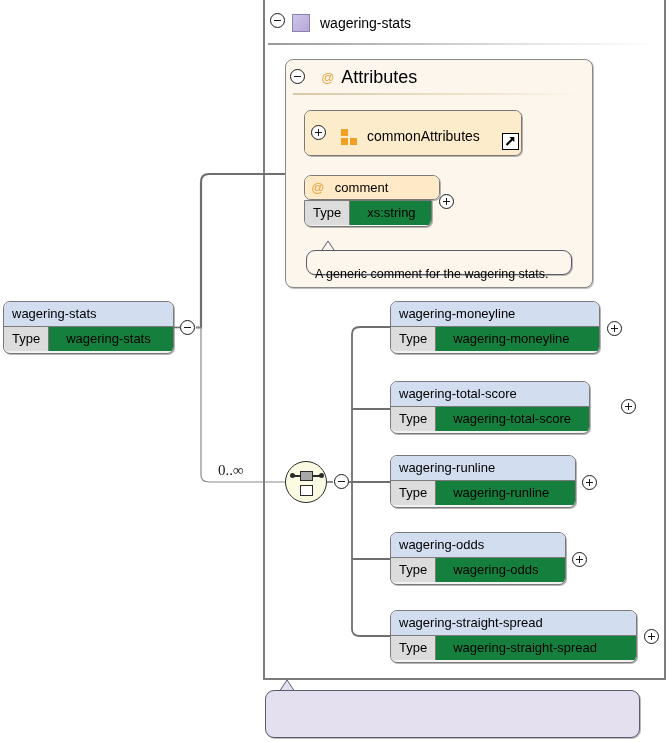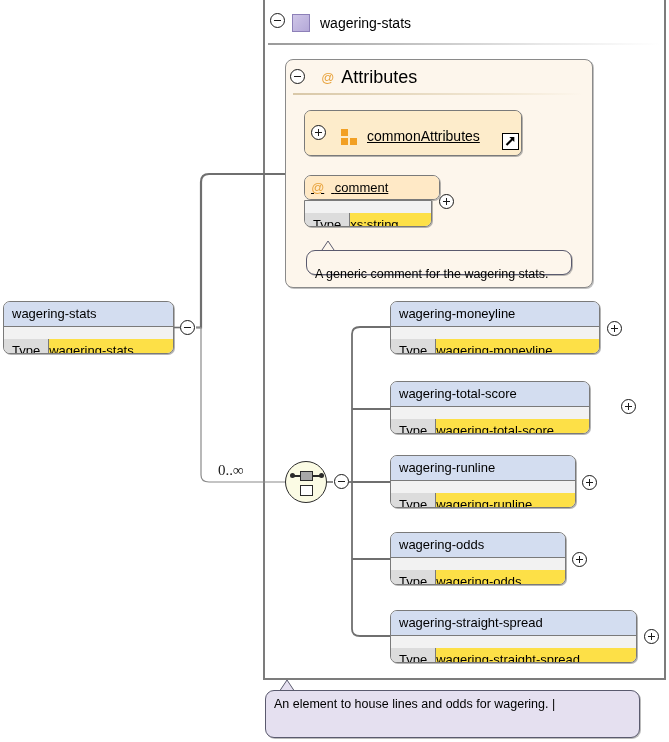--- a/index.html
+++ b/index.html
@@ -12,38 +12,38 @@
   
   .node{
     position:absolute;border:1px solid #7a7a7a;border-radius:7px;
     box-sizing:border-box;overflow:hidden;background:#f2f2f2;
     box-shadow:1px 1px 0 rgba(120,120,120,.55);
   }
   .node .nhead{
     background:#d3ddf0;border-bottom:1px solid #7a7a7a;
     padding:3px 8px 4px 8px;white-space:nowrap;line-height:17px;
   }
-  .node .nrow{display:flex;line-height:17px;margin-top:12px;}
+  .node .nrow{display:flex;line-height:17px;}
   .node .ncellk{
     background:#dcdcdc;border-right:1px solid #7a7a7a;
     padding:3px 8px 4px 8px;white-space:nowrap;
   }
   .node .ncellv{
-    background:#fde047;padding:3px 8px 4px 0;white-space:nowrap;flex:1;
+    background:#15803d;padding:3px 8px 4px 17px;white-space:nowrap;flex:1;
   }
 
   
   .attrnode{
     position:absolute;border:1px solid #7a7a7a;border-radius:7px;
     box-sizing:border-box;overflow:hidden;
     box-shadow:1px 1px 0 rgba(120,120,120,.55);
   }
   .attrnode .ahead{
     background:#ffe9c6;border-bottom:1px solid #7a7a7a;
-    padding:3px 8px 4px 6px;white-space:nowrap;line-height:17px;text-decoration:underline;
+    padding:3px 8px 4px 6px;white-space:nowrap;line-height:17px;
   }
   .at-sym{color:#e8a33d;font-style:italic;margin-right:7px;}
 
   
   #main-container{
     position:absolute;left:263px;top:0px;width:403px;height:680px;
     border:2px solid #7c7c7c;border-top:none;box-sizing:border-box;
     background:#ffffff;
   }
   #container-header{
@@ -301,14 +301,13 @@
 </div>
 <div class="exp plus" style="left:644px;top:629px;"></div>
 
 <div class="tail" style="left:277px;top:679px;">
   <svg width="20" height="13" viewBox="0 0 20 13">
     <path d="M2 13 L10 1 L18 13 Z" fill="#e5e0f0" stroke="#5a5a6e" stroke-width="1"></path>
     <path d="M2 12.5 L18 12.5" stroke="#e5e0f0" stroke-width="2"></path>
   </svg>
 </div>
 <div class="bubble lav" style="left:265px;top:690px;width:375px;height:48px;padding:4px 8px;">
-  <div style="font-size:12.5px;">An element to house lines and odds for wagering. |</div>
 </div>
 
 </body></html>

